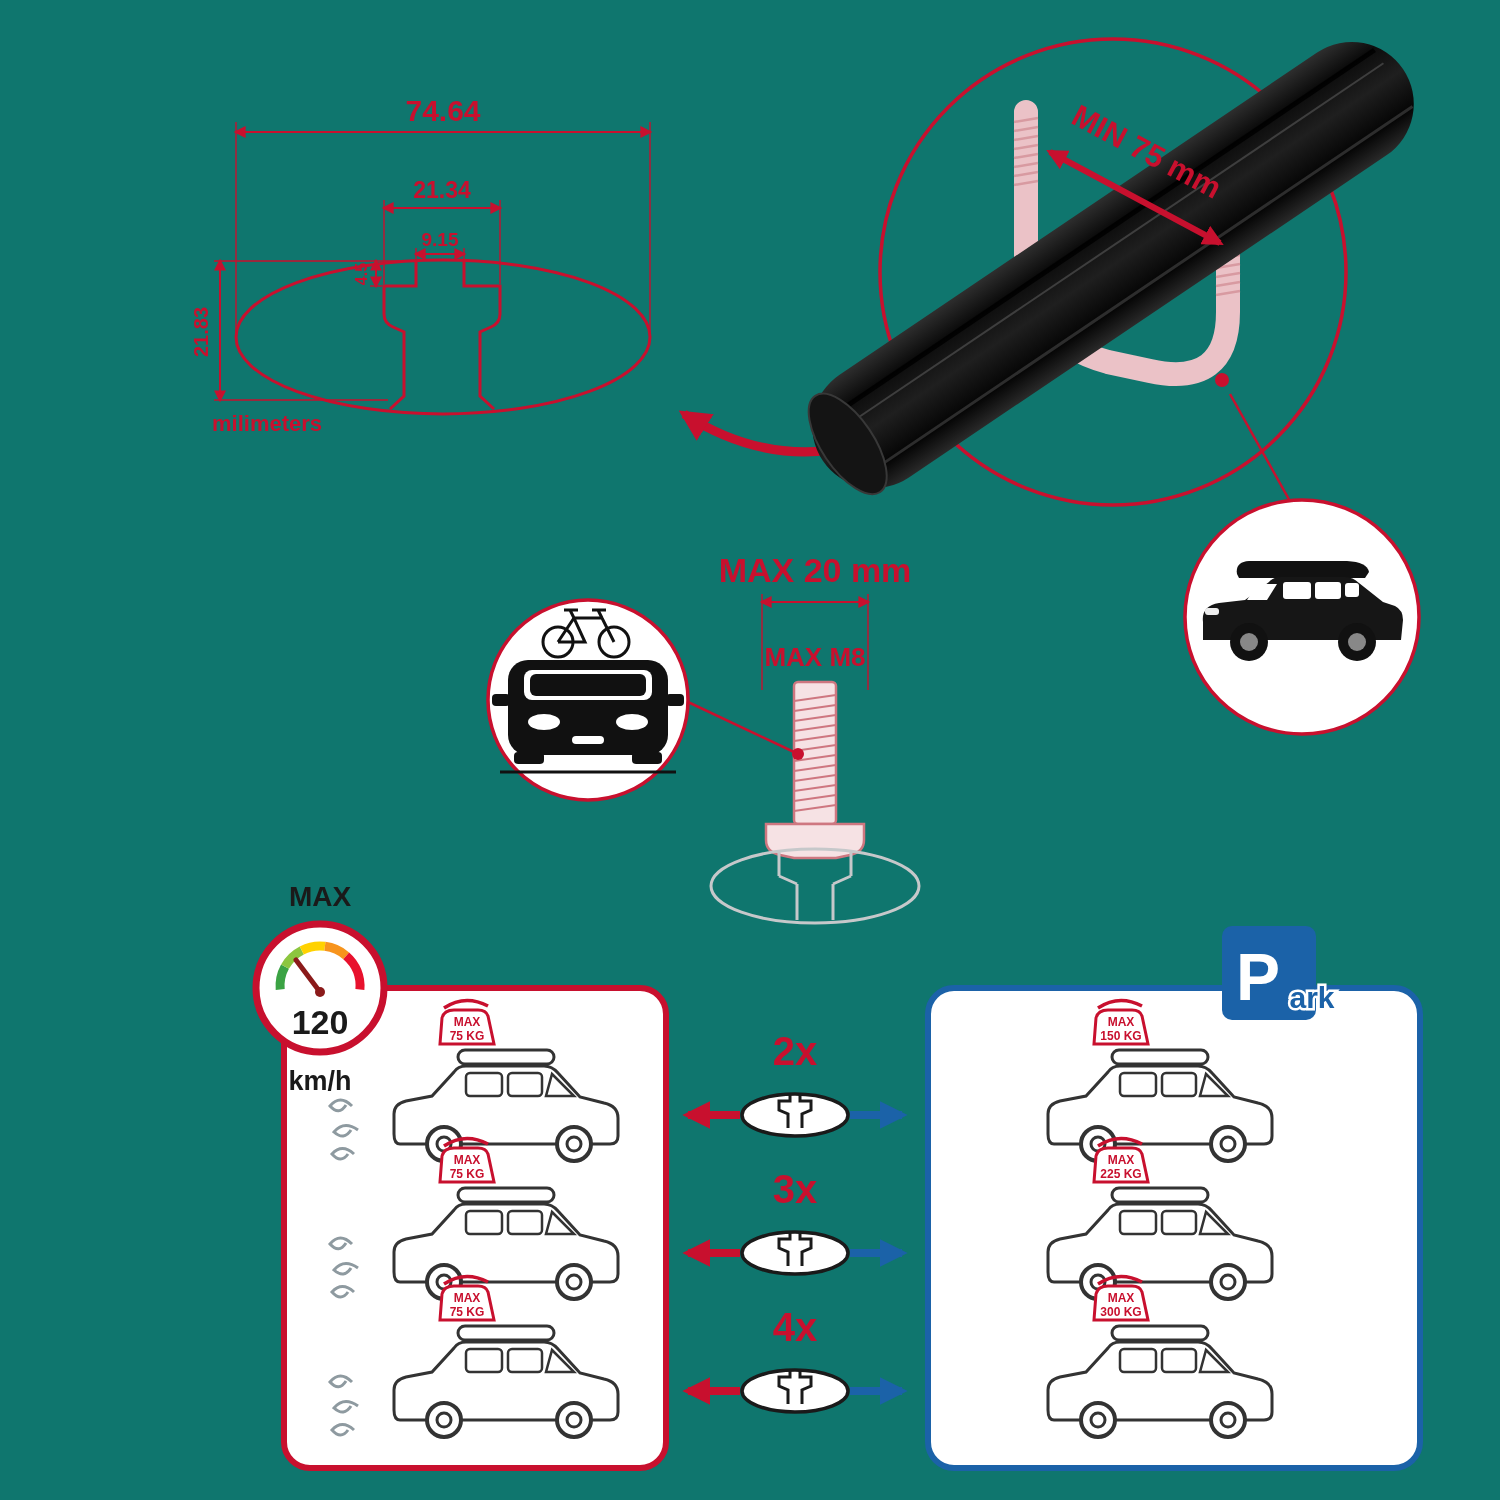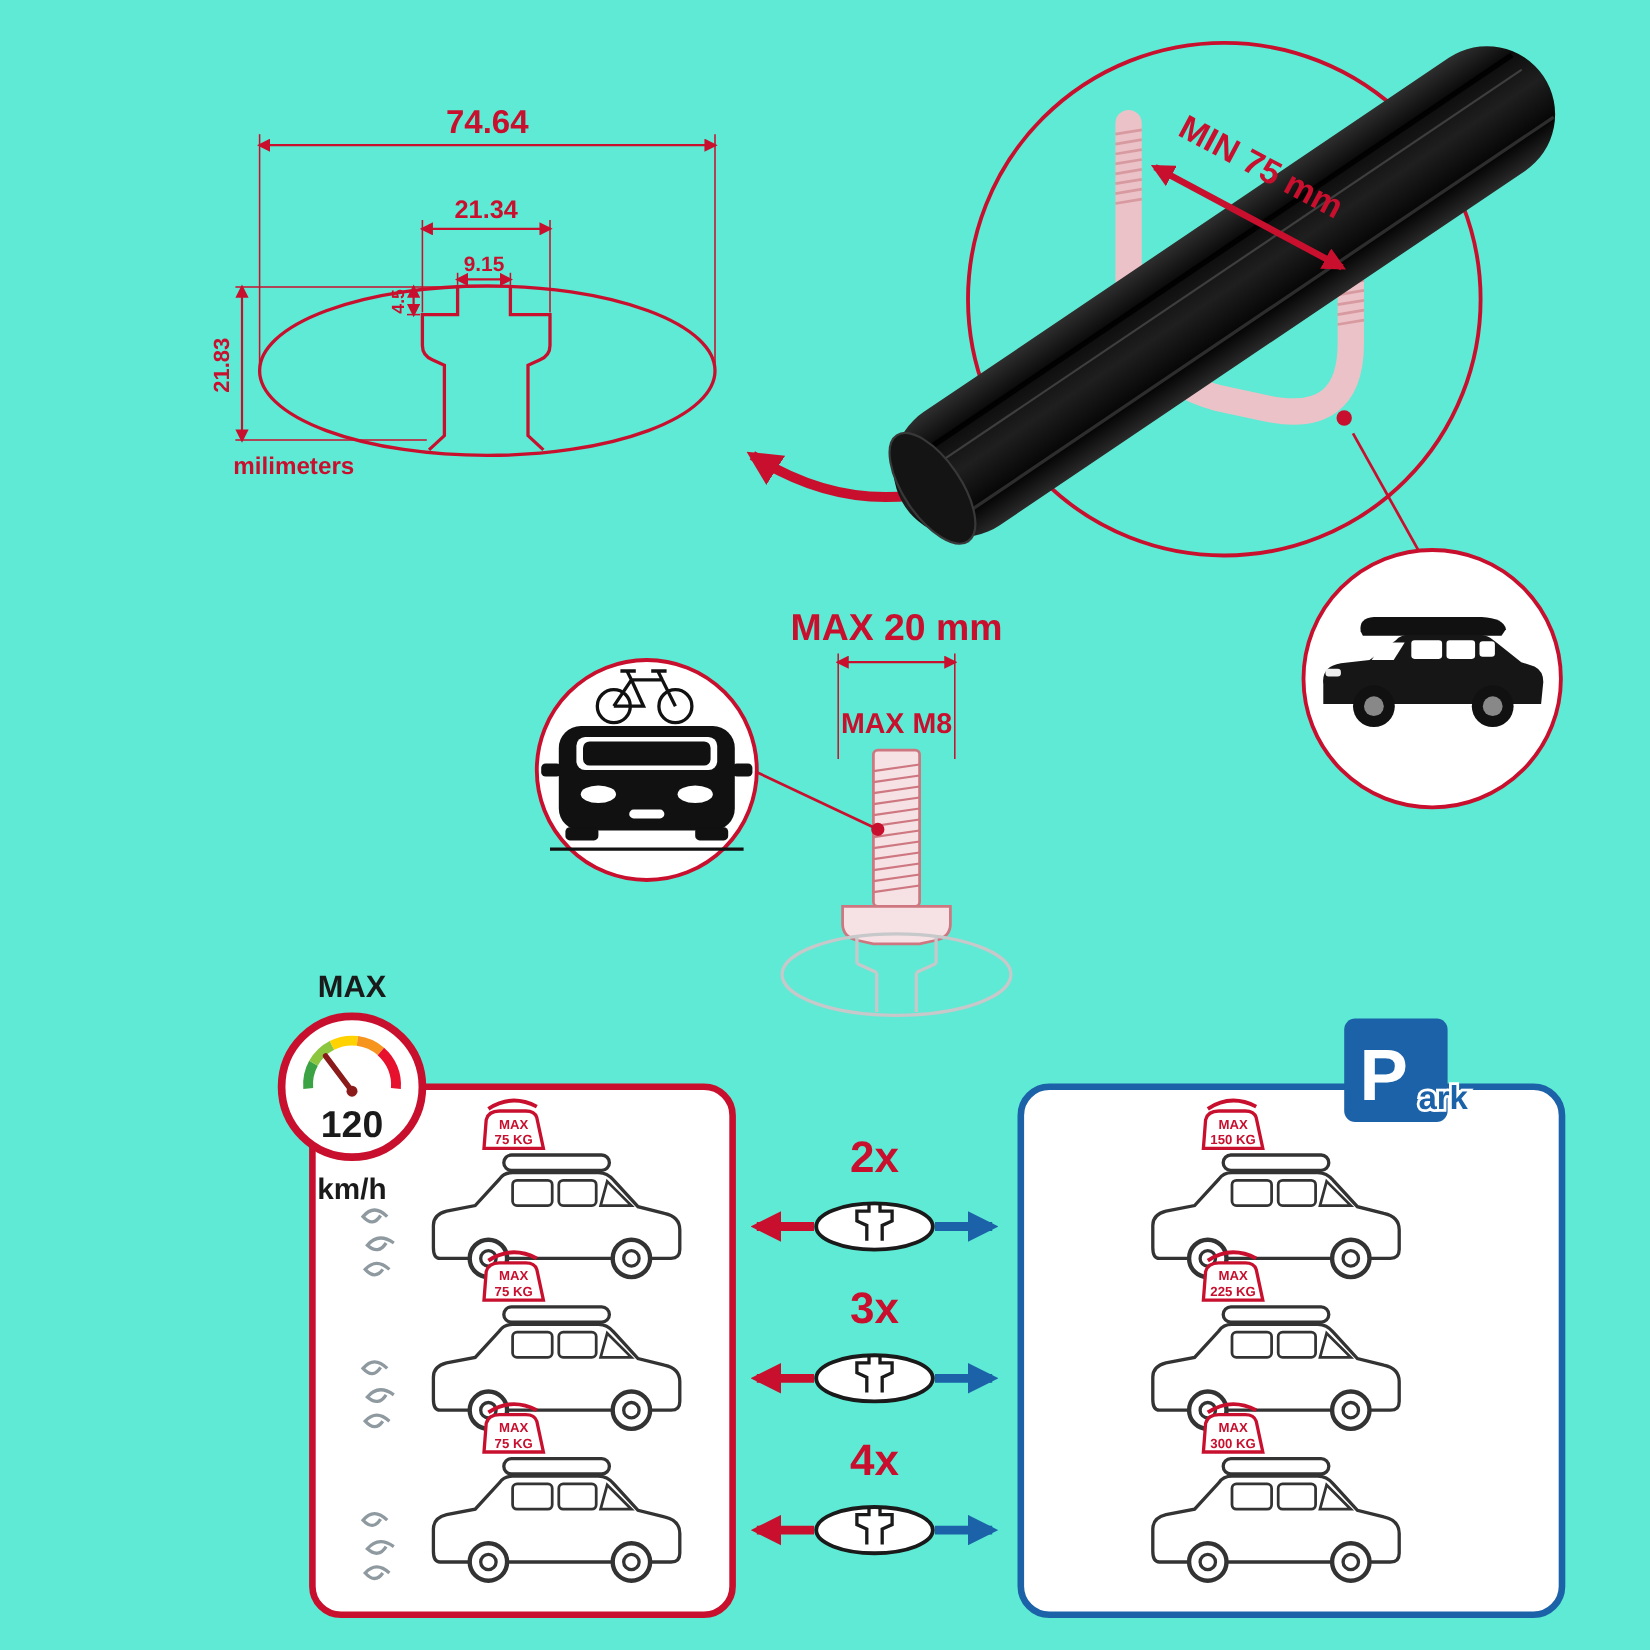--- a/index.html
+++ b/index.html
@@ -1,16 +1,16 @@
 <!DOCTYPE html>
 <html><head>
 <meta charset="utf-8">
 <style>
   html,body{margin:0;padding:0;background:#ffffff;}
-  .canvas{width:1500px;height:1500px;position:relative;background:#5eead4;font-family:"Liberation Sans",sans-serif;overflow:hidden;}
+  .canvas{width:1500px;height:1500px;position:relative;background:#0f766e;font-family:"Liberation Sans",sans-serif;overflow:hidden;}
   svg{display:block;}
   text{font-family:"Liberation Sans",sans-serif;}
   .red-t{fill:#C8102E;font-weight:bold;}
   .blk-t{fill:#1a1a1a;font-weight:bold;}
   .dim{stroke:#C8102E;stroke-width:2;fill:none;}
   .ext{stroke:#C8102E;stroke-width:1.4;fill:none;}
   .outline{stroke:#333;fill:#fff;}
 </style>
 </head>
 <body>

